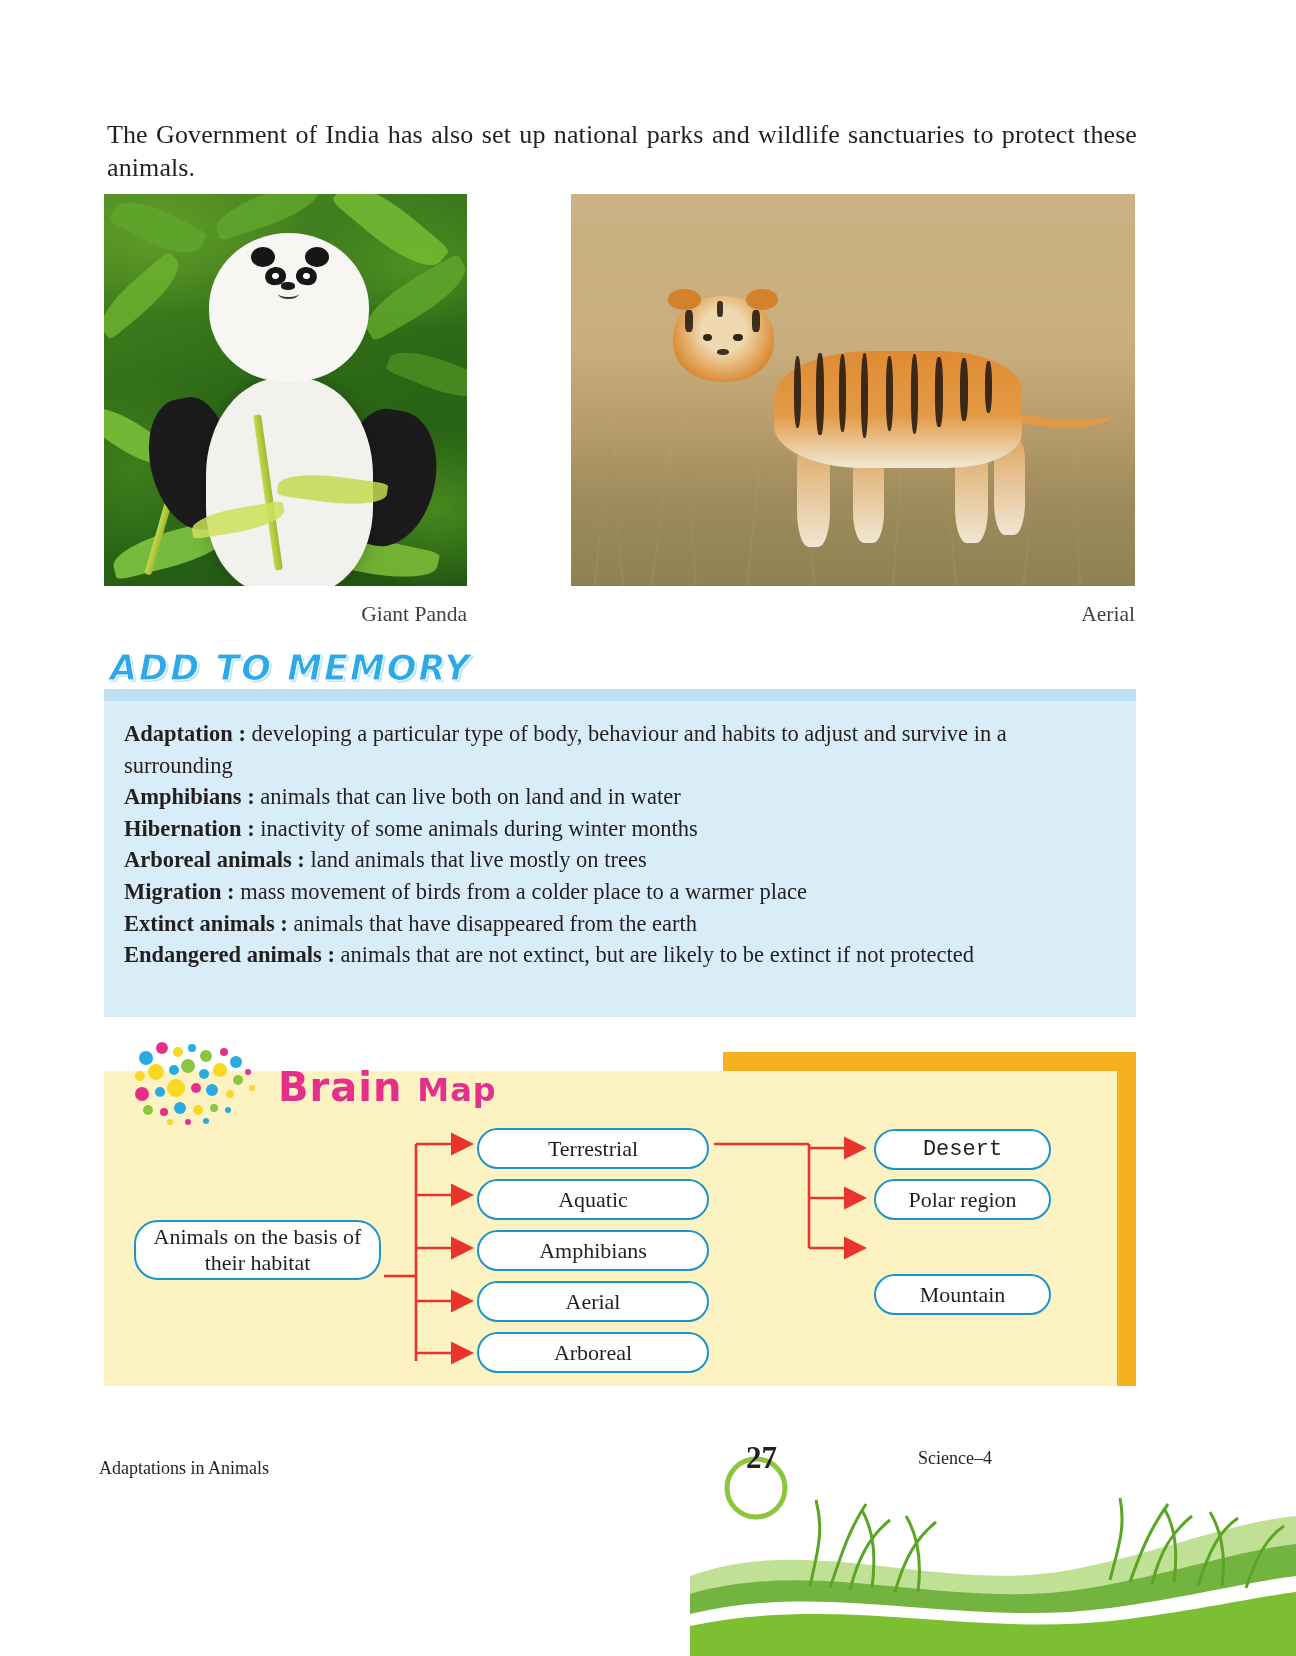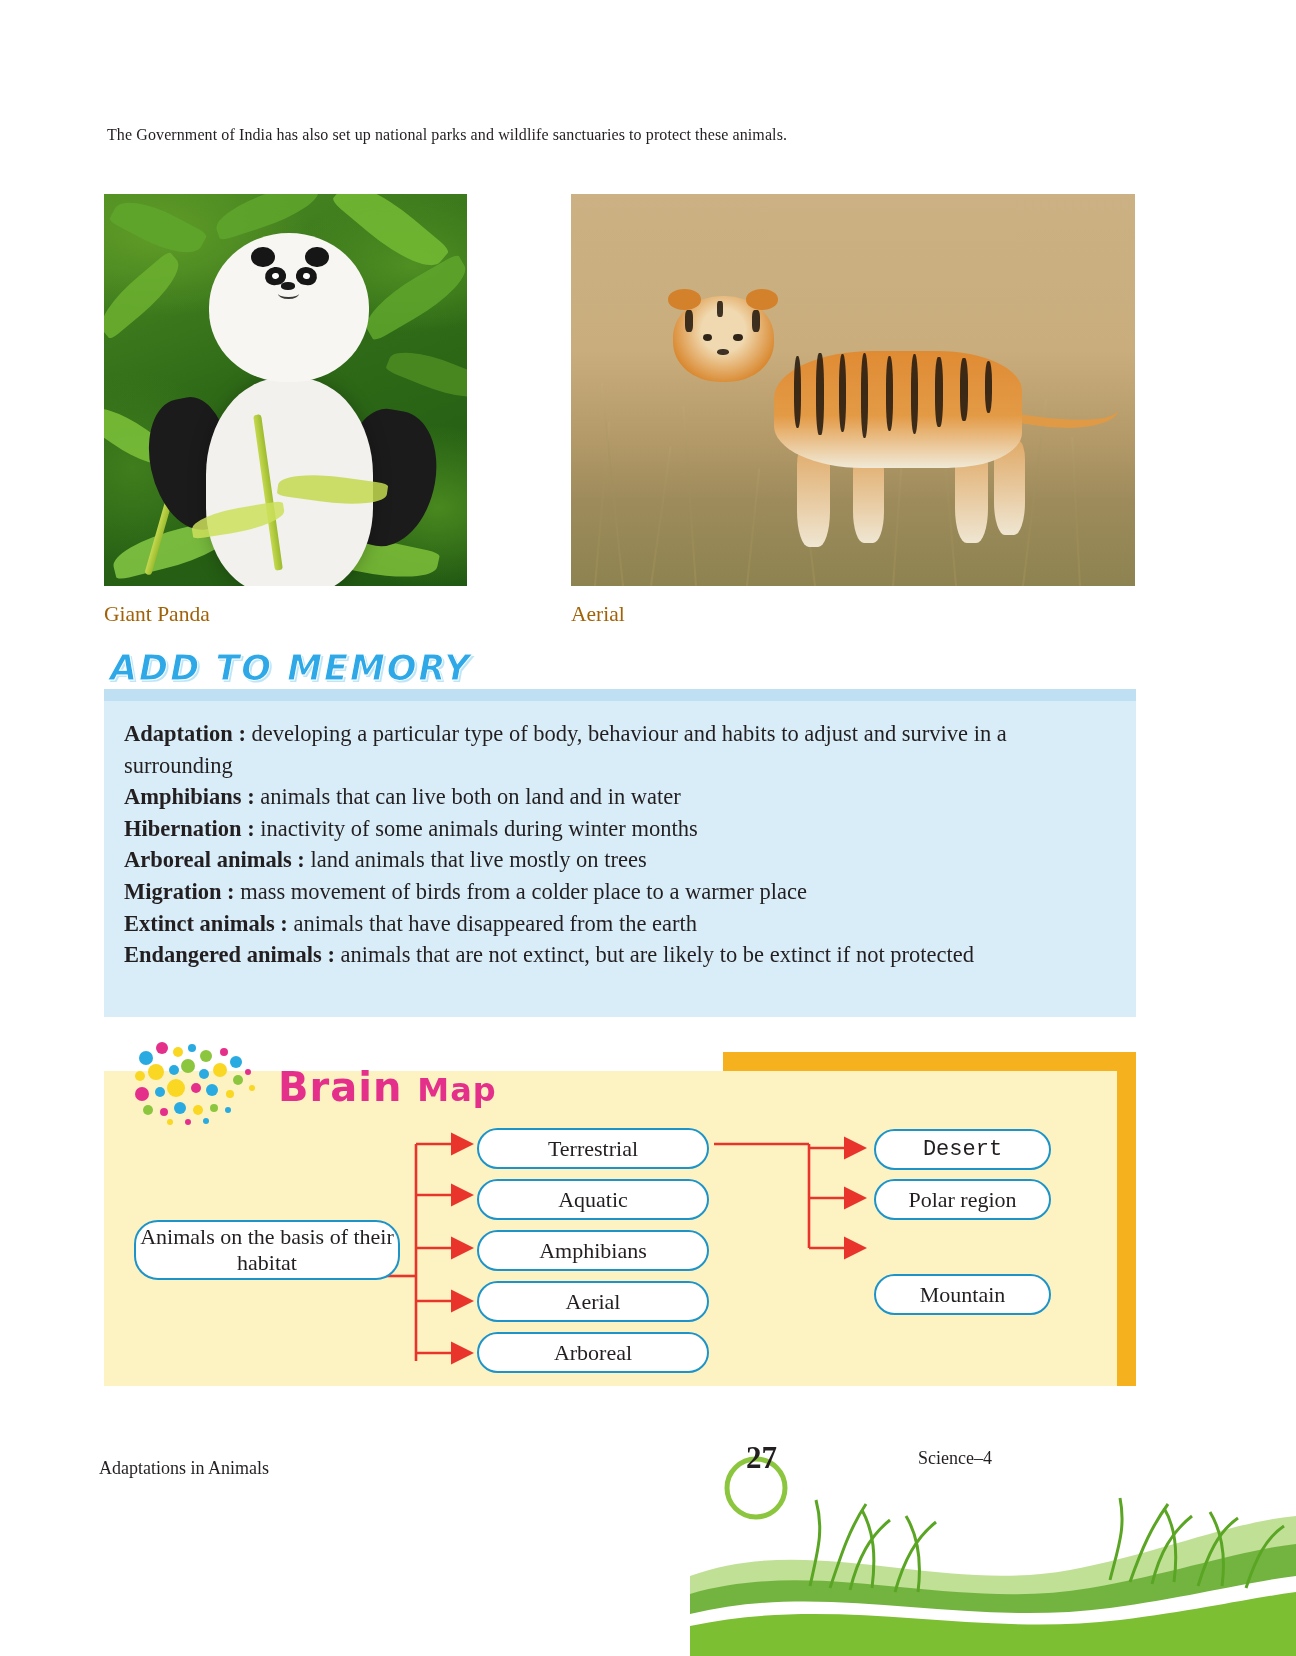--- a/index.html
+++ b/index.html
@@ -14,41 +14,41 @@
   }
 
   .page { position: absolute; inset: 0; }
 
   
   .intro {
     position: absolute;
     left: 107px;
     top: 118px;
     width: 1030px;
-    font-size: 16px;
+    font-size: 26px;
     line-height: 33px;
     color: #231f20;
     text-align: justify;
     letter-spacing: .1px;
   }
 
   
   .photo {
     position: absolute;
     overflow: hidden;
     background: #cfcfcf;
   }
   .photo-panda { left: 104px; top: 194px; width: 363px; height: 392px; }
   .photo-tiger { left: 571px; top: 194px; width: 564px; height: 392px; }
 
   .caption {
     position: absolute;
     font-size: 21.5px;
-    color: #a16207;
-    text-align: left;
+    color: #404040;
+    text-align: right;
   }
   .cap-panda { left: 104px; top: 602px; width: 363px; }
   .cap-tiger { left: 571px; top: 602px; width: 564px; }
 
   
   .panda-bg {
     position: absolute; inset: 0;
     background:
       radial-gradient(ellipse 60% 30% at 15% 10%, #5f9c27 0%, rgba(95,156,39,0) 70%),
       radial-gradient(ellipse 50% 25% at 85% 18%, #4f8f22 0%, rgba(79,143,34,0) 70%),
@@ -430,21 +430,21 @@
       <path d="M312,282 L365,282" marker-end="url(#ar)"></path>
 
       <path d="M610,73 L705,73"></path>
       <path d="M705,73 L705,177"></path>
       <path d="M705,77  L758,77" marker-end="url(#ar)"></path>
       <path d="M705,127 L758,127" marker-end="url(#ar)"></path>
       <path d="M705,177 L758,177" marker-end="url(#ar)"></path>
     </g>
   </svg>
 
-  <div class="node" style="left:134px; top:1220px; width:266px; height:60px;">Animals on the basis of their habitat</div>
+  <div class="node" style="left:134px; top:1220px; width:247px; height:60px;">Animals on the basis of their habitat</div>
 
   <div class="node" style="left:477px; top:1128px; width:232px; height:41px;">Terrestrial</div>
   <div class="node" style="left:477px; top:1179px; width:232px; height:41px;">Aquatic</div>
   <div class="node" style="left:477px; top:1230px; width:232px; height:41px;">Amphibians</div>
   <div class="node" style="left:477px; top:1281px; width:232px; height:41px;">Aerial</div>
   <div class="node" style="left:477px; top:1332px; width:232px; height:41px;">Arboreal</div>
 
   <div class="node" style="left:874px; top:1129px; width:177px; height:41px;font-family:Liberation Mono, monospace;">Desert</div>
   <div class="node" style="left:874px; top:1179px; width:177px; height:41px;">Polar region</div>
   <div class="node" style="left:874px; top:1229px; width:177px; height:41px;margin-top:45px;">Mountain</div>

